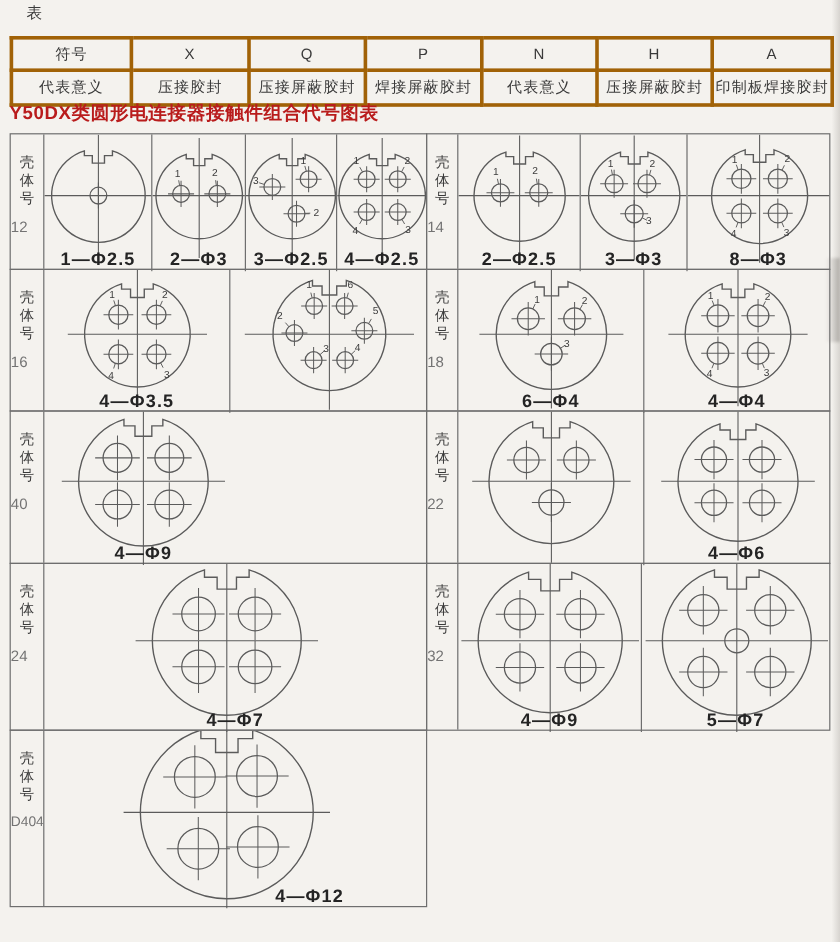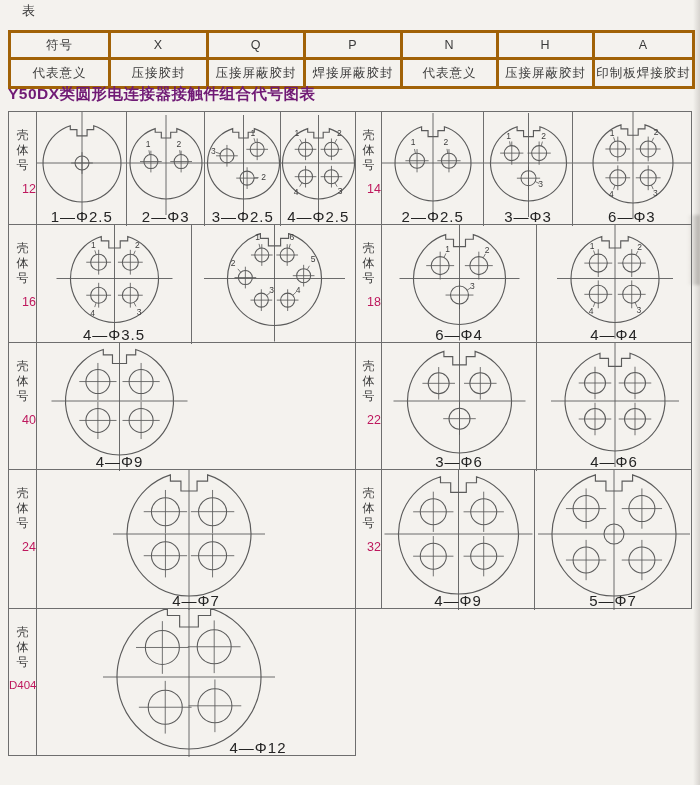--- a/index.html
+++ b/index.html
@@ -14,42 +14,42 @@
     position:absolute; left:8px; top:30px; width:684px;
     border-collapse:collapse; table-layout:fixed;
   }
   table.legend td{
     border:3px solid #a16207; text-align:center; vertical-align:middle;
     font-size:12.5px; color:#3a3a3a; padding:0; height:24px; letter-spacing:1px;
   }
   table.legend tr.meaning-row td{height:26px;}
   .doc-title{
     position:absolute; left:8px; top:84px; font-size:15.5px; font-weight:bold;
-    color:#701a75; letter-spacing:0.5px;
+    color:#b91c1c; letter-spacing:0.5px;
   }
   .grid{position:absolute; left:8px; top:111px; width:684px;}
   .grid-row{display:flex; align-items:flex-start;}
   .grid-row + .grid-row{margin-top:-1px;}
   .section{
     display:flex; box-sizing:border-box; border:1px solid #6e6e6e;
     flex-shrink:0; background:transparent;
   }
   .section-right{margin-left:-1px;}
   .shell-col{
     box-sizing:border-box; flex-shrink:0; border-right:1px solid #6e6e6e;
     display:flex; flex-direction:column; align-items:center; padding-top:16px;
   }
   .shell-char{display:block; font-size:12px; line-height:15px; color:#3a3a3a;}
-  .shell-num{margin-top:9px; font-size:12.5px; color:#be185d; text-align:right; width:100%;}
+  .shell-num{margin-top:9px; font-size:12.5px; color:#737373; text-align:left; width:100%;}
   .cell{position:relative; box-sizing:border-box; flex-shrink:1; overflow:hidden;}
   .cell + .cell{border-left:1px solid #6e6e6e;}
   .cell svg{position:absolute; left:0; top:0;}
   .cell-label{
     position:absolute; bottom:1px; left:0; width:100%; text-align:center;
-    font-size:15px; letter-spacing:1px; color:#242424; z-index:2; font-weight:400;
+    font-size:15px; letter-spacing:1px; color:#242424; z-index:2; font-weight:700;
   }
   .note{position:absolute; left:10px; top:763px; font-size:12.5px; color:#2f2f2f; letter-spacing:1px;}
   .edge-shade{
     position:absolute; right:0; top:0; width:7px; height:785px;
     background:linear-gradient(to left, rgba(110,104,98,0.22), rgba(110,104,98,0));
   }
   .smudge{
     position:absolute; right:0; top:215px; width:12px; height:70px;
     background:linear-gradient(to left, rgba(95,90,85,0.35), rgba(95,90,85,0));
     filter:blur(1.5px);
@@ -254,21 +254,21 @@
               <line x1="62.800000000000004" y1="65.8" x2="87.60000000000001" y2="65.8" stroke="#5b5b5b" stroke-width="0.85"></line>
               <line x1="75.2" y1="53.4" x2="75.2" y2="78.2" stroke="#5b5b5b" stroke-width="0.85"></line>
               <line x1="78.41592049628159" y1="73.12515224153027" x2="80.22487577543998" y2="77.24555037739106" stroke="#5b5b5b" stroke-width="0.8"></line>
               <text x="82.4" y="82.2" font-size="8.5" fill="#3d3d3d" text-anchor="middle" dominant-baseline="middle">3</text>
               <circle cx="44.8" cy="65.8" r="8" fill="none" stroke="#5b5b5b" stroke-width="1.05"></circle>
               <line x1="32.4" y1="65.8" x2="57.199999999999996" y2="65.8" stroke="#5b5b5b" stroke-width="0.85"></line>
               <line x1="44.8" y1="53.4" x2="44.8" y2="78.2" stroke="#5b5b5b" stroke-width="0.85"></line>
               <line x1="42.01013030382865" y1="73.29777480846049" x2="40.44082859973227" y2="77.51527313821953" stroke="#5b5b5b" stroke-width="0.8"></line>
               <text x="38.4" y="83" font-size="8.5" fill="#3d3d3d" text-anchor="middle" dominant-baseline="middle">4</text>
             </svg>
-            <div class="cell-label">6—Φ3</div>
+            <div class="cell-label">8—Φ3</div>
           </div>
         </div>
       </div>
       <div class="grid-row" style="height: 119px;">
         <div class="section" style="width: 348px; height: 119px;">
           <div class="shell-col" style="width: 28px;">
             <span class="shell-char">壳</span>
             <span class="shell-char">体</span>
             <span class="shell-char">号</span>
             <div class="shell-num">16</div>
@@ -443,21 +443,20 @@
               <circle cx="56.7" cy="40.32" r="10.5" fill="none" stroke="#5b5b5b" stroke-width="1.05"></circle>
               <line x1="40.425" y1="40.32" x2="72.97500000000001" y2="40.32" stroke="#5b5b5b" stroke-width="0.85"></line>
               <line x1="56.7" y1="24.044999999999998" x2="56.7" y2="56.595" stroke="#5b5b5b" stroke-width="0.85"></line>
               <circle cx="98.3" cy="40.32" r="10.5" fill="none" stroke="#5b5b5b" stroke-width="1.05"></circle>
               <line x1="82.02499999999999" y1="40.32" x2="114.575" y2="40.32" stroke="#5b5b5b" stroke-width="0.85"></line>
               <line x1="98.3" y1="24.044999999999998" x2="98.3" y2="56.595" stroke="#5b5b5b" stroke-width="0.85"></line>
               <circle cx="77.5" cy="75.68" r="10.5" fill="none" stroke="#5b5b5b" stroke-width="1.05"></circle>
               <line x1="61.224999999999994" y1="75.68" x2="93.775" y2="75.68" stroke="#5b5b5b" stroke-width="0.85"></line>
               <line x1="77.5" y1="59.405" x2="77.5" y2="91.95500000000001" stroke="#5b5b5b" stroke-width="0.85"></line>
             </svg>
-            <div class="cell-label">3—Φ6</div>
           </div>
           <div class="cell" style="width: 156px; height: 128px; padding-left: 12px;">
             <svg width="156" height="128" viewBox="0 0 156 128">
               <line x1="14" y1="58" x2="142" y2="58" stroke="#5b5b5b" stroke-width="0.9"></line>
               <line x1="78" y1="-4" x2="78" y2="124" stroke="#5b5b5b" stroke-width="0.9"></line>
               <path d="M 93 10.303039929152717 A 50 50 0 1 1 63 10.303039929152717 L 63 15.303039929152717 L 71.5 15.303039929152717 L 71.5 23.303039929152717 L 84.5 23.303039929152717 L 84.5 15.303039929152717 L 93 15.303039929152717 Z" fill="none" stroke="#5b5b5b" stroke-width="1.15"></path>
               <circle cx="58" cy="40" r="10.5" fill="none" stroke="#5b5b5b" stroke-width="1.05"></circle>
               <line x1="41.724999999999994" y1="40" x2="74.275" y2="40" stroke="#5b5b5b" stroke-width="0.85"></line>
               <line x1="58" y1="23.724999999999998" x2="58" y2="56.275000000000006" stroke="#5b5b5b" stroke-width="0.85"></line>
               <circle cx="98" cy="40" r="10.5" fill="none" stroke="#5b5b5b" stroke-width="1.05"></circle>

